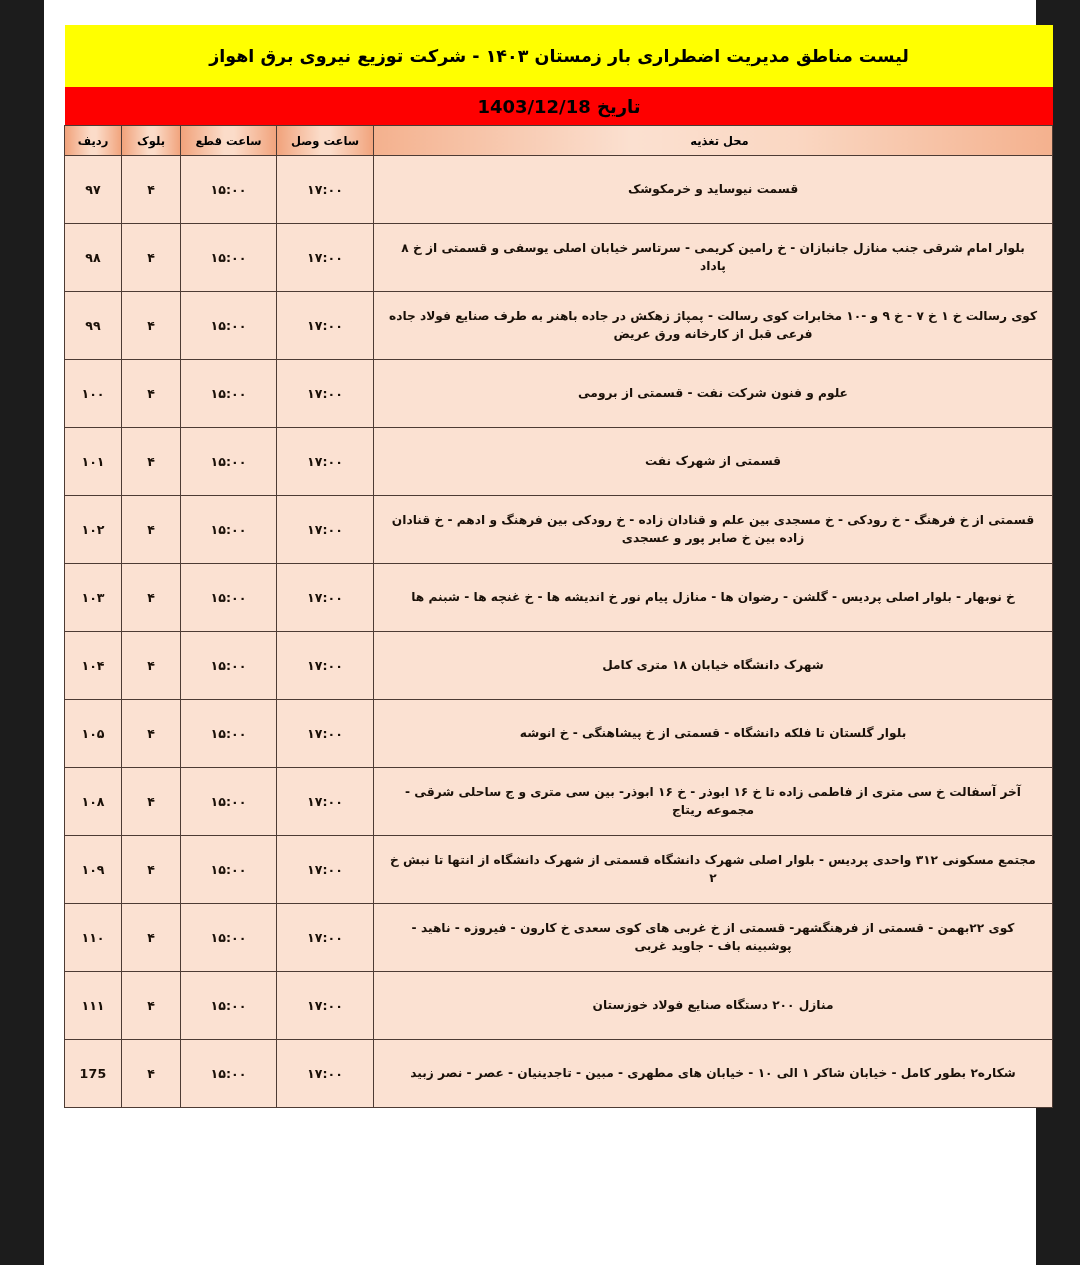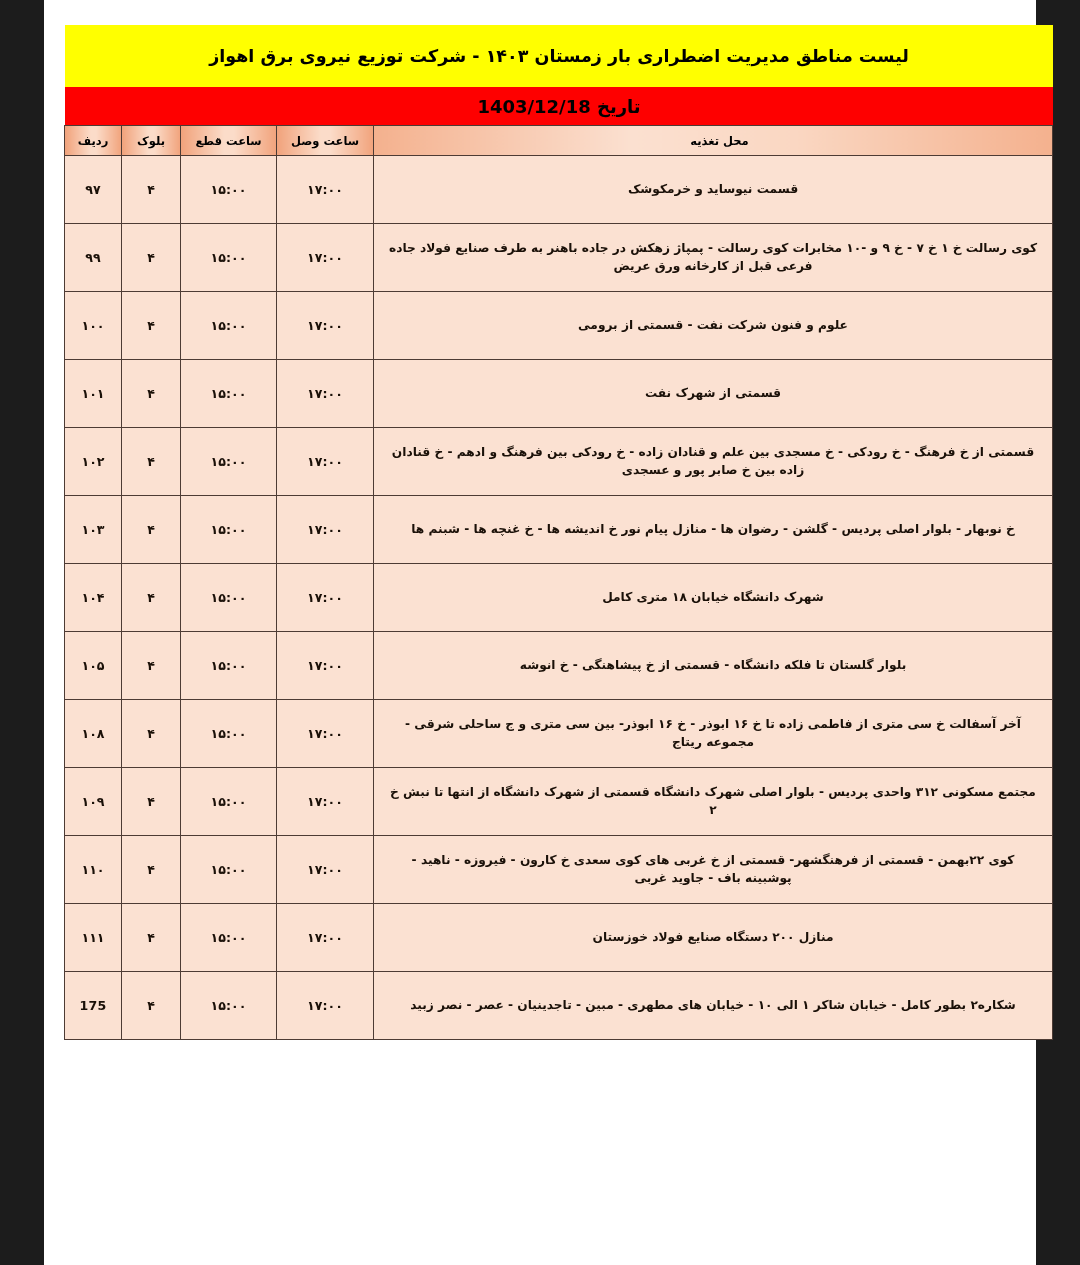--- a/index.html
+++ b/index.html
@@ -184,20 +184,27 @@
         </thead>
         <tbody id="table-body">
             <tr>
               <td class="loc">قسمت نیوساید و خرمکوشک</td>
               <td class="time">۱۷:۰۰</td>
               <td class="time">۱۵:۰۰</td>
               <td class="block">۴</td>
               <td class="idx">۹۷</td>
             </tr>
             <tr>
+              <td class="loc">بلوار امام شرقی جنب منازل جانبازان - خ رامین کریمی - سرتاسر خیابان اصلی یوسفی و قسمتی از خ ۸ پاداد</td>
+              <td class="time">۱۷:۰۰</td>
+              <td class="time">۱۵:۰۰</td>
+              <td class="block">۴</td>
+              <td class="idx">۹۸</td>
+            </tr>
+            <tr>
               <td class="loc">کوی رسالت خ ۱ خ ۷ - خ ۹ و -۱۰ مخابرات کوی رسالت - پمپاژ زهکش در جاده باهنر به طرف صنایع فولاد جاده فرعی قبل از کارخانه ورق عریض</td>
               <td class="time">۱۷:۰۰</td>
               <td class="time">۱۵:۰۰</td>
               <td class="block">۴</td>
               <td class="idx">۹۹</td>
             </tr>
             <tr>
               <td class="loc">علوم و فنون شرکت نفت - قسمتی از برومی</td>
               <td class="time">۱۷:۰۰</td>
               <td class="time">۱۵:۰۰</td>

